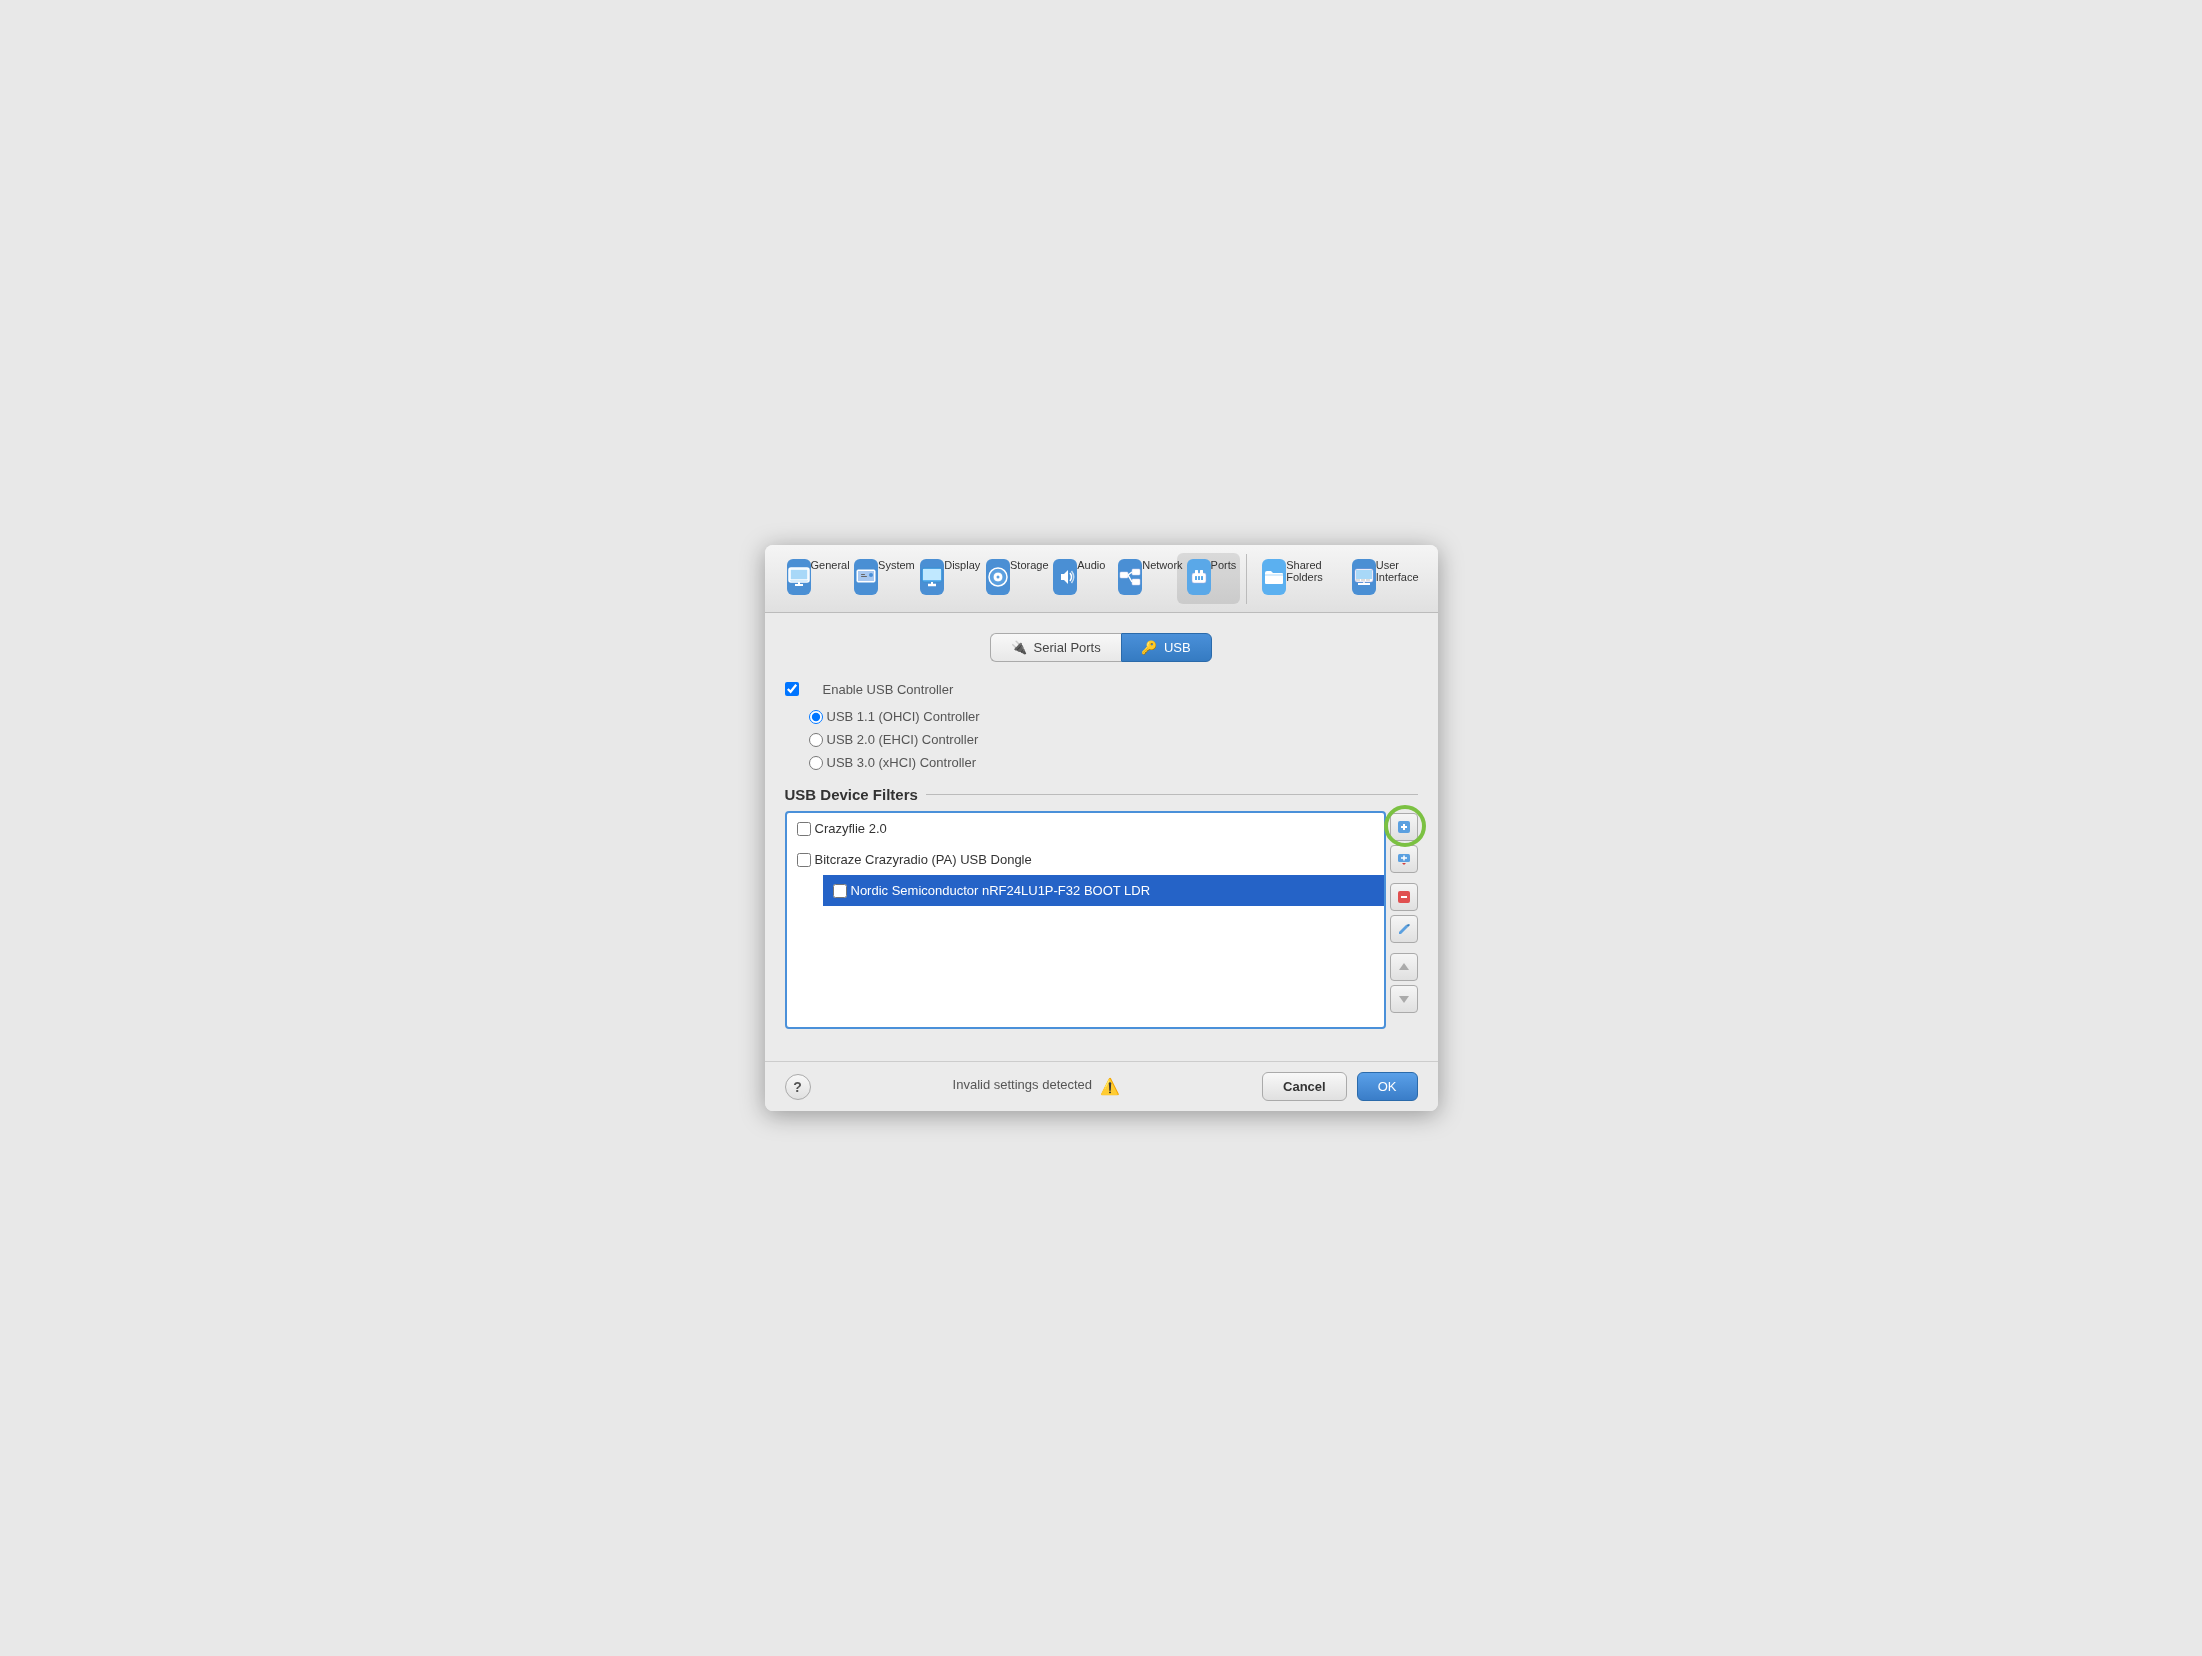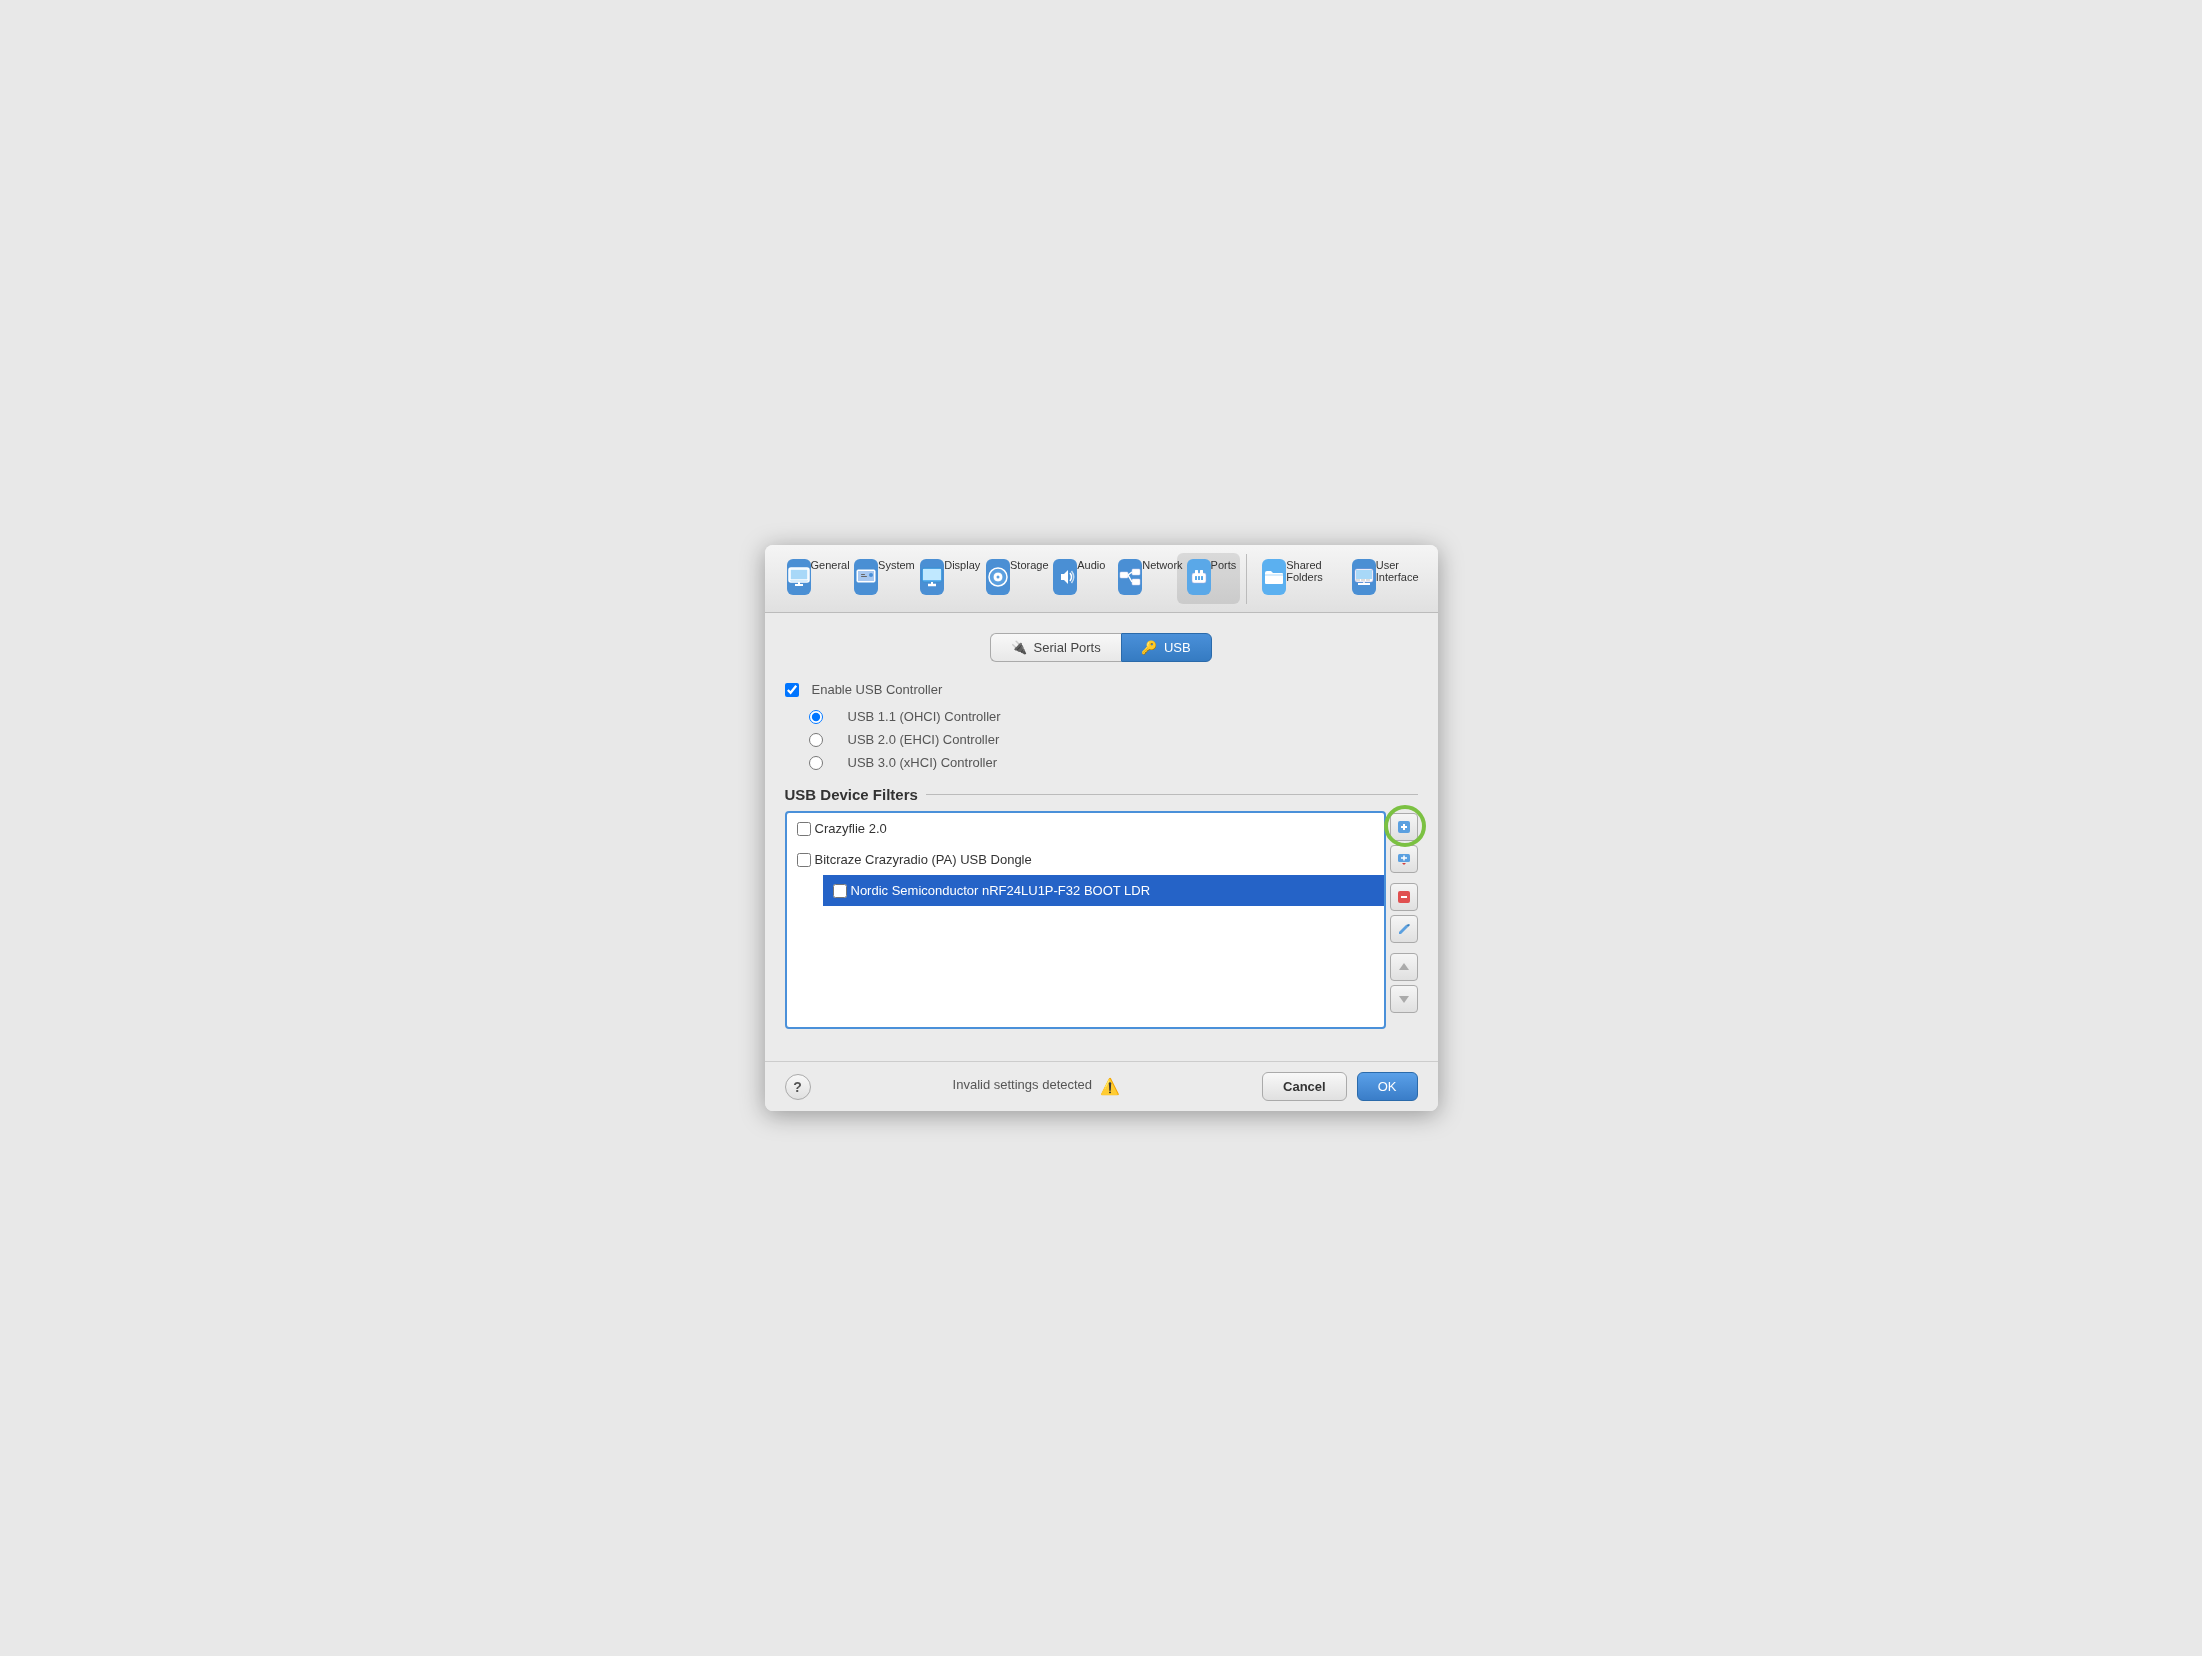--- a/index.html
+++ b/index.html
@@ -96,41 +96,41 @@
     .tab-btn.active {
       background: linear-gradient(to bottom, #4a90d9, #357bc2);
       color: white;
       border-color: #2a6aaa;
     }
     .section {
       margin-bottom: 16px;
     }
     .checkbox-row {
       display: flex;
-      align-items: flex-end;
-      gap: 13px;
+      align-items: flex-start;
+      gap: 24px;
       margin-bottom: 12px;
       font-size: 13px;
       color: #555;
     }
     .checkbox-row input[type="checkbox"] {
       width: 14px;
       height: 14px;
     }
     .radio-group {
       margin-left: 24px;
       display: flex;
       flex-direction: column;
       gap: 8px;
       margin-bottom: 16px;
     }
     .radio-row {
       display: flex;
       align-items: center;
-      gap: 25px;
+      gap: 4px;
       font-size: 13px;
       color: #555;
     }
     .radio-row input[type="radio"] {
       width: 14px;
       height: 14px;
     }
     .filters-section-title {
       font-size: 15px;
       font-weight: 600;

